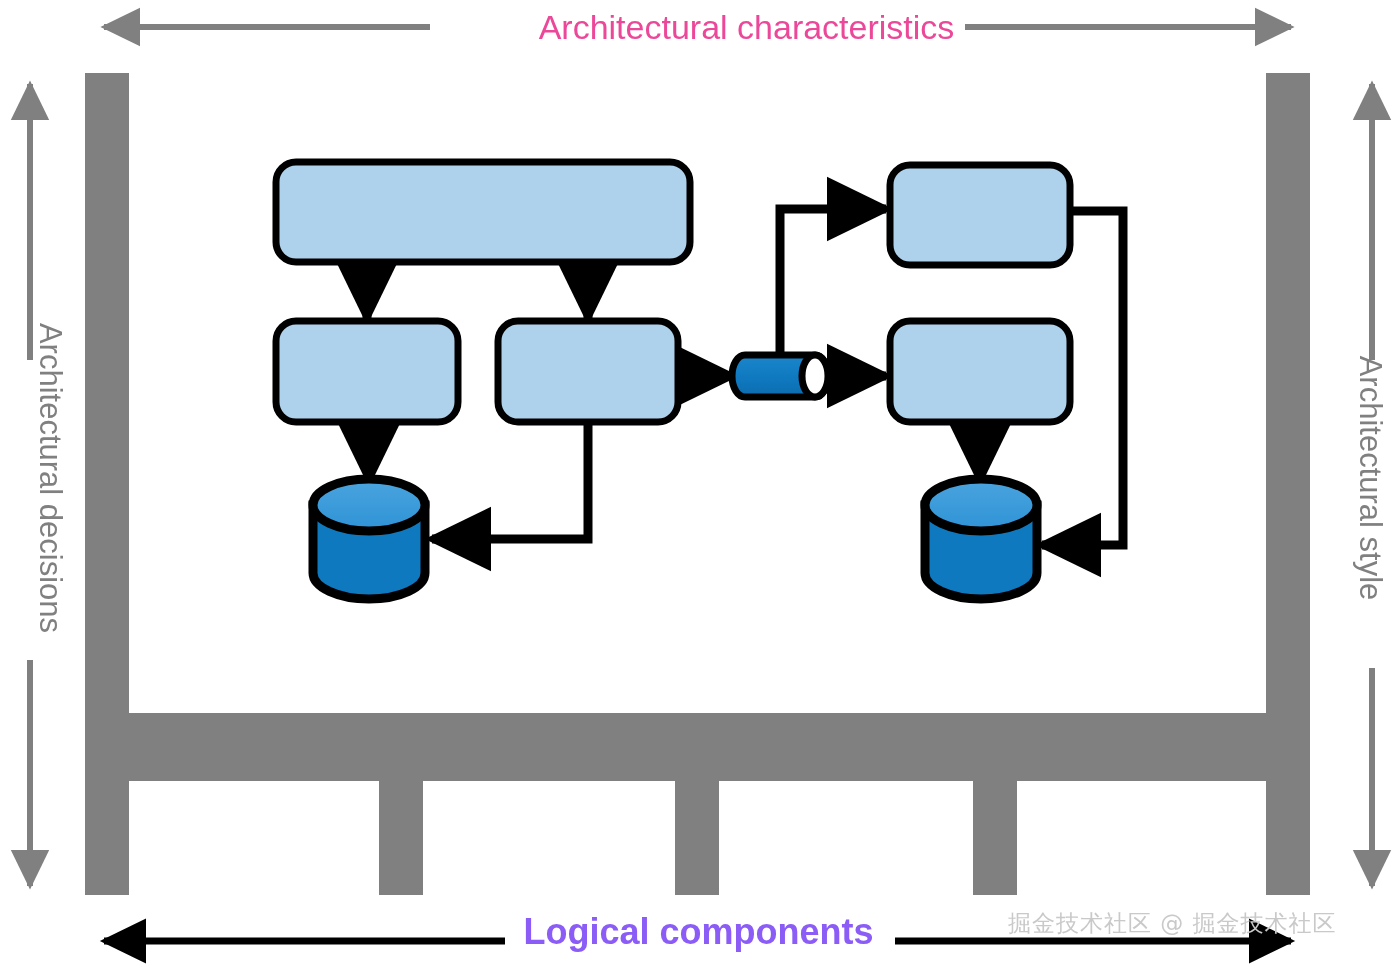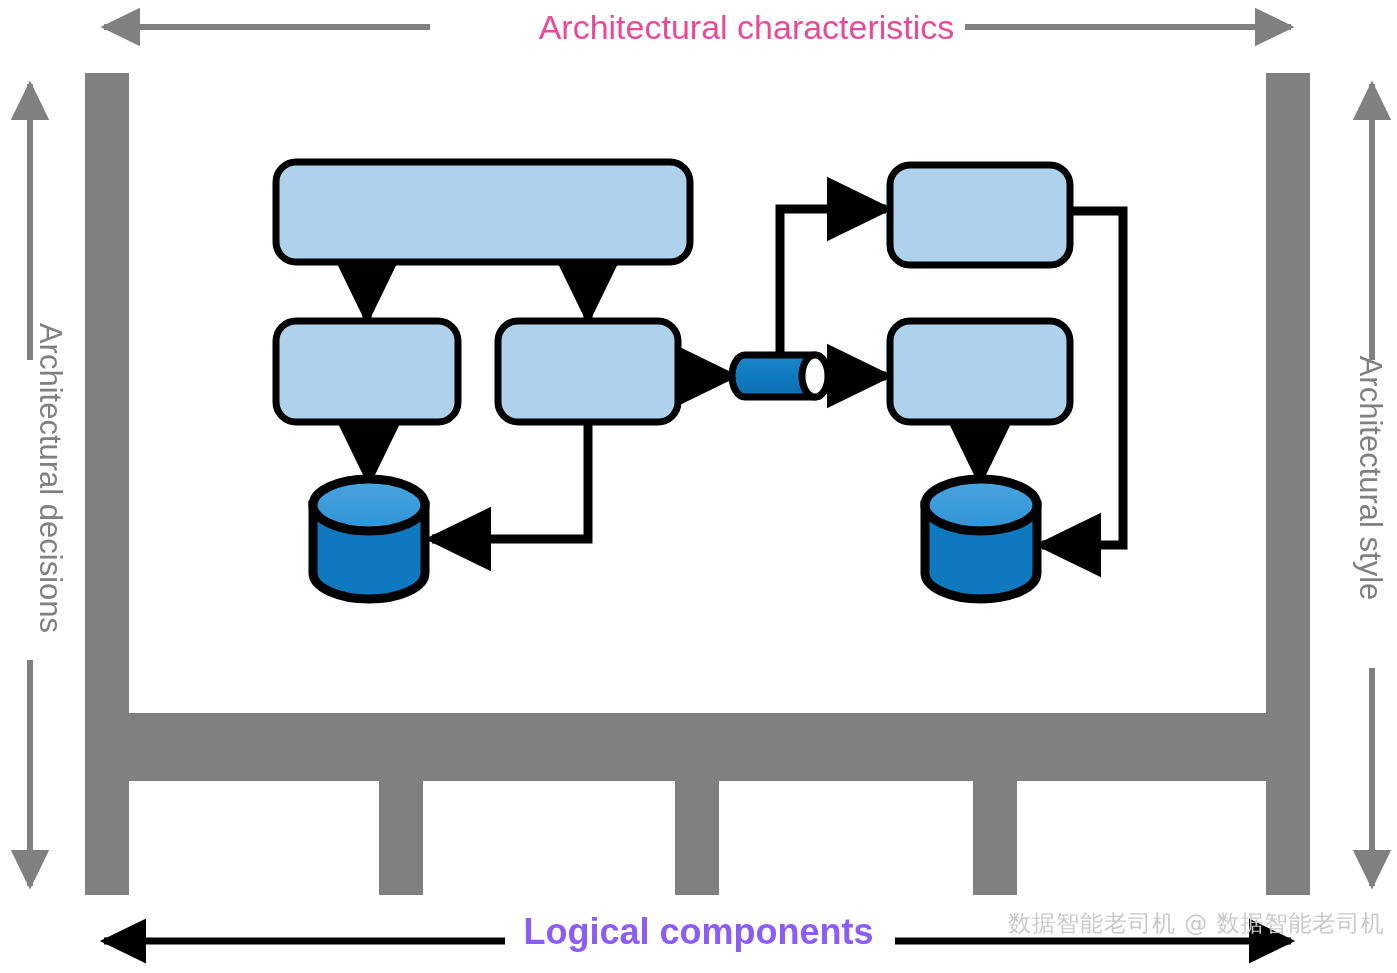--- a/index.html
+++ b/index.html
@@ -174,15 +174,15 @@
   </svg>
 
   <div class="lbl" id="label-top">Architectural characteristics</div>
 
   <div class="lbl" id="label-bottom">Logical components</div>
 
   <div class="lbl" id="label-left">Architectural decisions</div>
 
   <div class="lbl" id="label-right">Architectural style</div>
 
-  <div id="watermark">数据智能老司机 @ 数据智能老司机</div>
+  <div id="watermark">掘金技术社区 @ 掘金技术社区</div>
 
 </div>
 
 </body></html>

